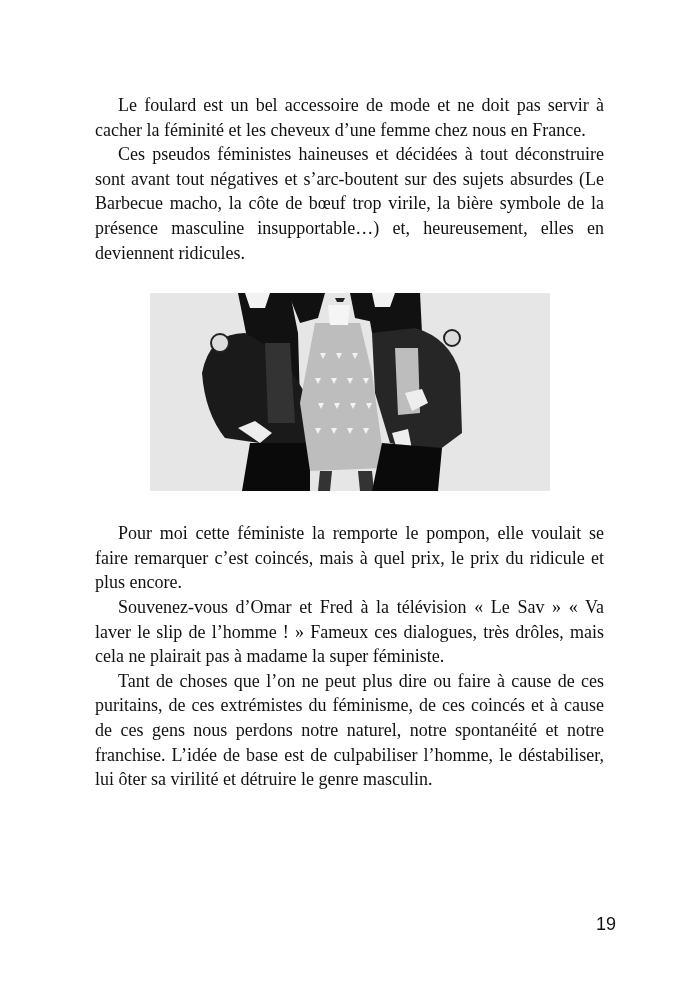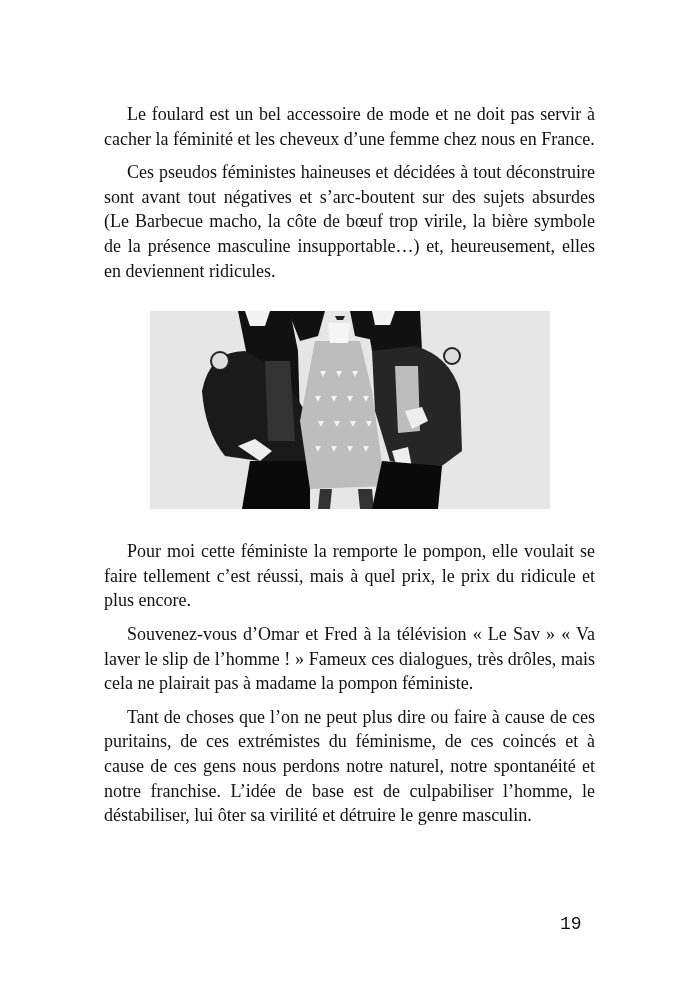--- a/index.html
+++ b/index.html
@@ -8,35 +8,35 @@
       position: absolute;
       left: 95px;
       top: 93px;
       width: 509px;
       font-family: "Liberation Serif", "DejaVu Serif", serif;
       font-size: 18px;
       line-height: 24.6px;
       color: #111111;
       text-align: justify;
     }
-    .page p { margin: 9px; text-indent: 23px; }
+    .page p { margin: 0; text-indent: 23px; }
     .figure {
       width: 400px;
       height: 198px;
       margin: 28px 0 30px 55px;
       background: #e6e6e6;
       position: relative;
       overflow: hidden;
     }
     .figure svg { width: 100%; height: 100%; display: block; }
     .page-number {
       position: absolute;
-      left: 560px;
+      left: 596px;
       top: 914px;
-      font-family: Liberation Mono, monospace;
+      font-family: Liberation Sans, sans-serif;
       font-size: 18px;
       color: #111111;
     }
   </style>
 </head>
 <body>
 
 <div class="page">
   <p>Le foulard est un bel accessoire de mode et ne doit pas servir à cacher la féminité et les cheveux d’une femme chez nous en France.</p>
   <p>Ces pseudos féministes haineuses et décidées à tout déconstruire sont avant tout négatives et s’arc-boutent sur des sujets absurdes (Le Barbecue macho, la côte de bœuf trop virile, la bière symbole de la présence masculine insupportable…) et, heureusement, elles en deviennent ridicules.</p>
@@ -87,18 +87,18 @@
       <path d="M255 100 L272 96 L278 110 L262 118 Z" fill="#eee"></path>
       <path d="M242 140 L258 136 L262 156 L248 160 Z" fill="#eee"></path>
 
       <path d="M232 150 L292 155 L288 198 L222 198 Z" fill="#0a0a0a"></path>
 
       <path d="M95 0 L120 0 L115 15 L100 15 Z" fill="#f2f2f2"></path>
       <path d="M222 0 L245 0 L240 14 L225 14 Z" fill="#f2f2f2"></path>
     </svg>
   </div>
 
-  <p>Pour moi cette féministe la remporte le pompon, elle voulait se faire tellement c’est réussi, mais à quel prix, le prix du ridicule et plus encore.</p>
-  <p>Souvenez-vous d’Omar et Fred à la télévision « Le Sav » « Va laver le slip de l’homme ! » Fameux ces dialogues, très drôles, mais cela ne plairait pas à madame la pompon féministe.</p>
+  <p>Pour moi cette féministe la remporte le pompon, elle voulait se faire remarquer c’est coincés, mais à quel prix, le prix du ridicule et plus encore.</p>
+  <p>Souvenez-vous d’Omar et Fred à la télévision « Le Sav » « Va laver le slip de l’homme ! » Fameux ces dialogues, très drôles, mais cela ne plairait pas à madame la super féministe.</p>
   <p>Tant de choses que l’on ne peut plus dire ou faire à cause de ces puritains, de ces extrémistes du féminisme, de ces coincés et à cause de ces gens nous perdons notre naturel, notre spontanéité et notre franchise. L’idée de base est de culpabiliser l’homme, le déstabiliser, lui ôter sa virilité et détruire le genre masculin.</p>
 </div>
 
 <div class="page-number">19</div>
 
 </body></html>

